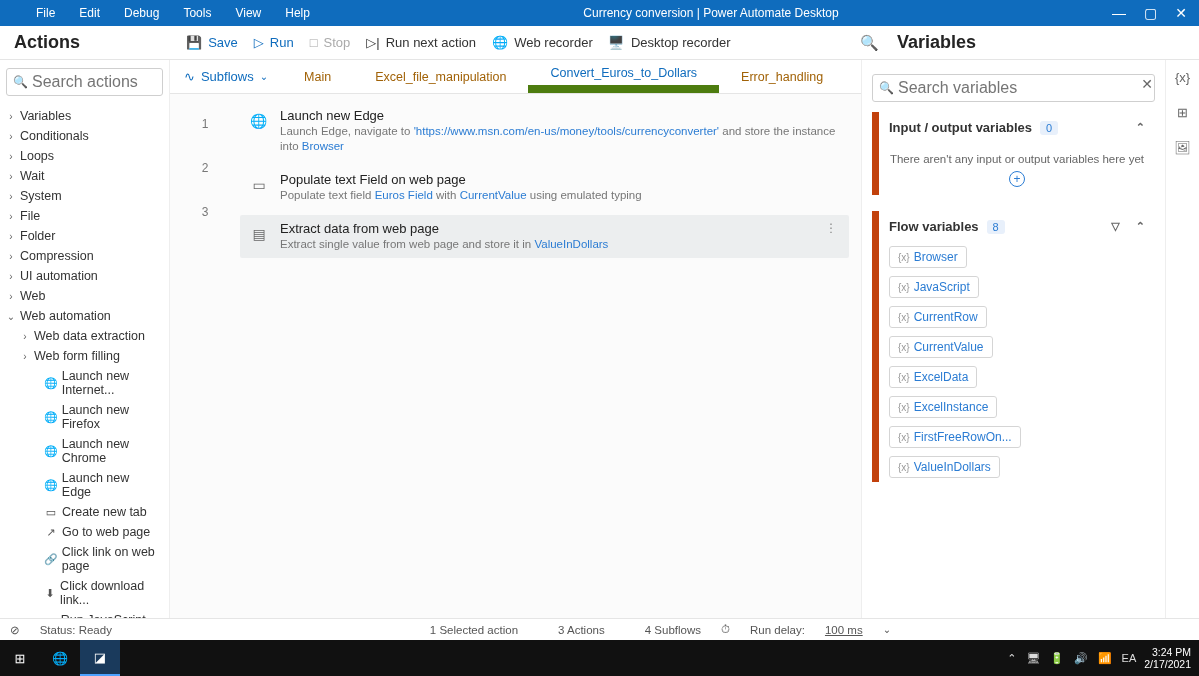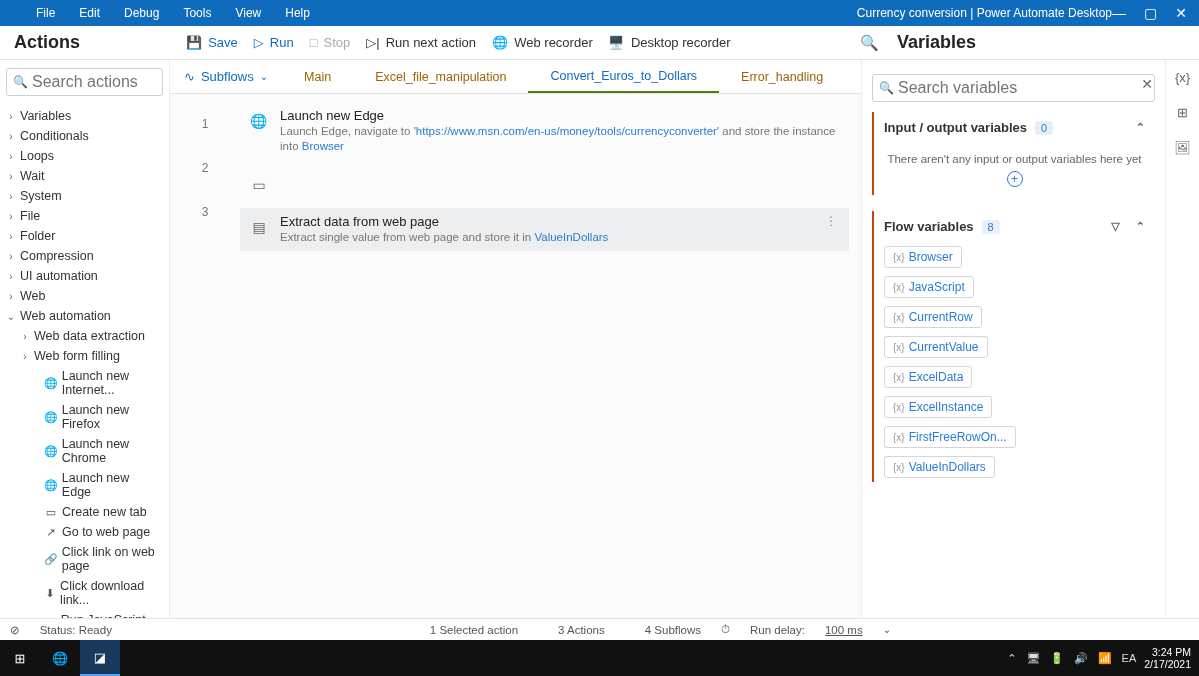--- a/index.html
+++ b/index.html
@@ -2,21 +2,21 @@
 <html><head>
 <meta charset="utf-8">
 <style>
 * { margin: 0; padding: 0; box-sizing: border-box; font-family: "Segoe UI", sans-serif; }
 body { width: 1199px; height: 676px; overflow: hidden; background: #fff; display: flex; flex-direction: column; font-size: 12px; }
 
 
 .titlebar { height: 26px; background: #0f6cbd; color: #fff; display: flex; align-items: center; font-size: 12px; }
 .menubar { display: flex; gap: 24px; padding-left: 36px; }
 .menubar span { cursor: default; }
-.title-center { flex: 1; text-align: right; font-weight: 400; }
+.title-center { flex: 1; text-align: center; font-weight: 400; }
 .win-controls { display: flex; align-items: center; gap: 18px; margin-right: 12px; font-size: 14px; }
 
 
 .toolbar { height: 34px; border-bottom: 1px solid #e5e5e5; display: flex; align-items: center; padding: 0 8px; }
 .tool-btn { display: flex; align-items: center; gap: 6px; padding: 4px 8px; color: #333; font-size: 13px; cursor: default; }
 .tool-btn.blue { color: #0f6cbd; }
 .tool-btn.disabled { color: #aaa; }
 .tool-spacer { flex: 1; }
 .search-icon-right { color: #0f6cbd; padding: 4px 12px; font-size: 15px; }
 
@@ -33,39 +33,39 @@
 .tree-item.lvl3 { padding-left: 38px; }
 .tree-item .chev { width: 10px; text-align: center; color: #666; font-size: 10px; margin-left: -14px; }
 .tree-item .icon { width: 14px; text-align: center; color: #555; font-size: 11px; }
 
 
 .center-panel { flex: 1; display: flex; flex-direction: column; min-width: 0; }
 .subtoolbar { height: 34px; border-bottom: 1px solid #e5e5e5; display: flex; align-items: center; }
 .subflows-btn { color: #0f6cbd; padding: 0 14px; font-size: 13px; display: flex; align-items: center; gap: 6px; }
 .tabs { display: flex; height: 100%; }
 .tab { padding: 0 22px; display: flex; align-items: center; color: #a16207; font-size: 12.5px; cursor: default; }
-.tab.active { color: #0f6cbd; border-bottom: 2px solid #4d7c0f; }
+.tab.active { color: #0f6cbd; border-bottom: 8px solid #4d7c0f; }
 
 .flow-area { flex: 1; display: flex; background: #fbfbfb; overflow: auto; }
 .linenums { width: 70px; padding-top: 8px; }
 .linenums div { text-align: center; color: #777; font-size: 12px; padding: 15px 0 15px 0; }
 .steps { flex: 1; padding: 8px 12px 0 0; }
 .step { display: flex; align-items: flex-start; padding: 6px 8px; margin-bottom: 6px; border-radius: 2px; }
 .step.selected { background: #eceeef; }
 .step-icon { width: 22px; height: 22px; color: #666; margin-right: 10px; display: flex; align-items: center; justify-content: center; font-size: 14px; flex-shrink: 0; margin-top: 2px; }
 .step-text { flex: 1; }
 .step-title { font-size: 13px; color: #222; margin-bottom: 1px; }
 .step-desc { font-size: 11.5px; color: #777; line-height: 1.3; }
 .step-desc .link { color: #2b7cd3; margin-top: 22px; }
 .step-more { color: #888; padding: 0 4px; }
 
 
 .right-panel { width: 304px; border-left: 1px solid #eee; display: flex; flex-direction: column; padding: 8px 10px 0 10px; position: relative; }
 .close-x { position: absolute; right: 12px; top: 16px; color: #666; font-size: 14px; }
-.var-section { border-left: 2px solid #c2410c; margin-bottom: 16px; }
+.var-section { border-left: 7px solid #c2410c; margin-bottom: 16px; }
 .var-section-head { padding: 8px 10px; font-size: 13px; font-weight: 600; color: #333; display: flex; align-items: center; gap: 8px; }
 .badge { background: #e8f0fb; color: #2b7cd3; border-radius: 3px; padding: 1px 6px; font-size: 11px; font-weight: 400; }
 .var-section-head .spacer { flex: 1; }
 .var-section-head .chev2 { color: #666; font-size: 11px; margin-left: 8px; }
 .var-empty { text-align: center; font-size: 11.5px; color: #666; padding: 10px 10px 6px 10px; }
 .var-plus { text-align: center; padding-bottom: 8px; }
 .var-plus span { display: inline-block; border: 1px solid #2b7cd3; color: #2b7cd3; border-radius: 50%; width: 16px; height: 16px; line-height: 14px; font-size: 12px; }
 .var-item { display: inline-block; border: 1px solid #d5d5d5; border-radius: 3px; padding: 3px 8px; margin: 4px 0 4px 10px; font-size: 12px; color: #2b7cd3; }
 .var-item .vx { color: #999; font-size: 10px; margin-right: 4px; }
 
@@ -263,20 +263,24 @@
       <div class="steps">
         <div class="step">
           <div class="step-icon">🌐</div>
           <div class="step-text">
             <div class="step-title">Launch new Edge</div>
             <div class="step-desc"><span>Launch Edge, navigate to </span><span class="link">'https://www.msn.com/en-us/money/tools/currencyconverter'</span><span> and store the instance into </span><span class="link">Browser</span></div>
           </div>
         </div>
         <div class="step">
           <div class="step-icon">▭</div>
+          <div class="step-text">
+            <div class="step-title">Populate text Field on web page</div>
+            <div class="step-desc"><span>Populate text field </span><span class="link">Euros Field</span><span> with </span><span class="link">CurrentValue</span><span> using emulated typing</span></div>
+          </div>
         </div>
         <div class="step selected">
           <div class="step-icon">▤</div>
           <div class="step-text">
             <div class="step-title">Extract data from web page</div>
             <div class="step-desc"><span>Extract single value from web page and store it in </span><span class="link">ValueInDollars</span></div>
           </div>
           <div class="step-more">⋮</div>
         </div>
       </div>

